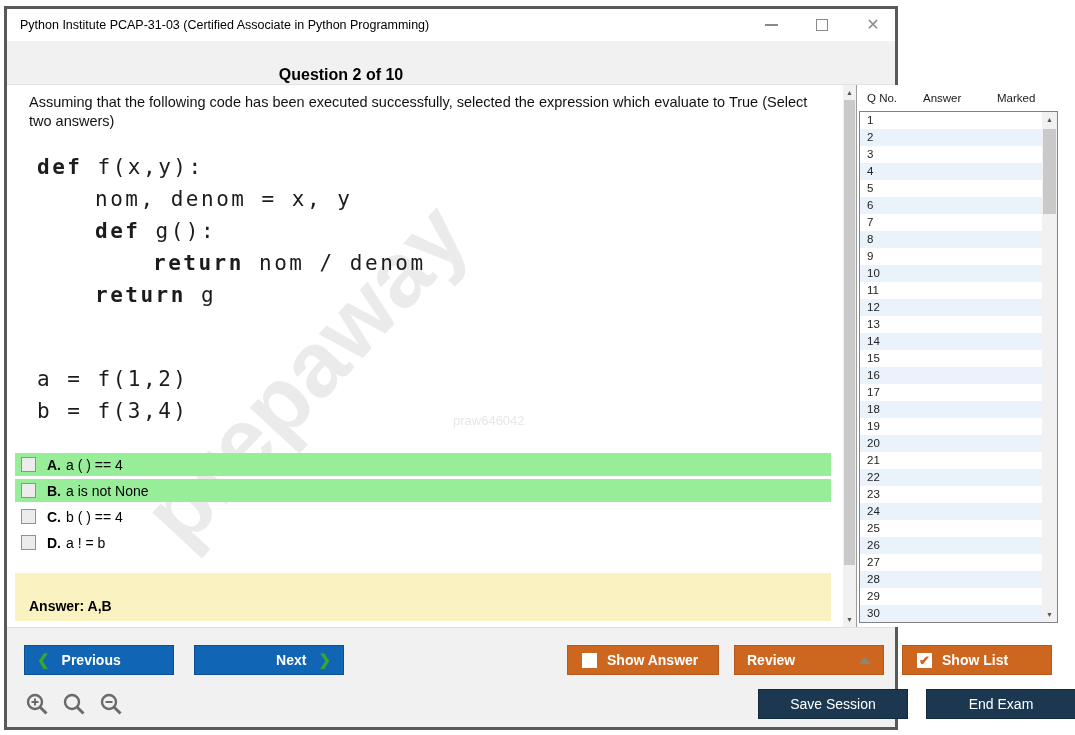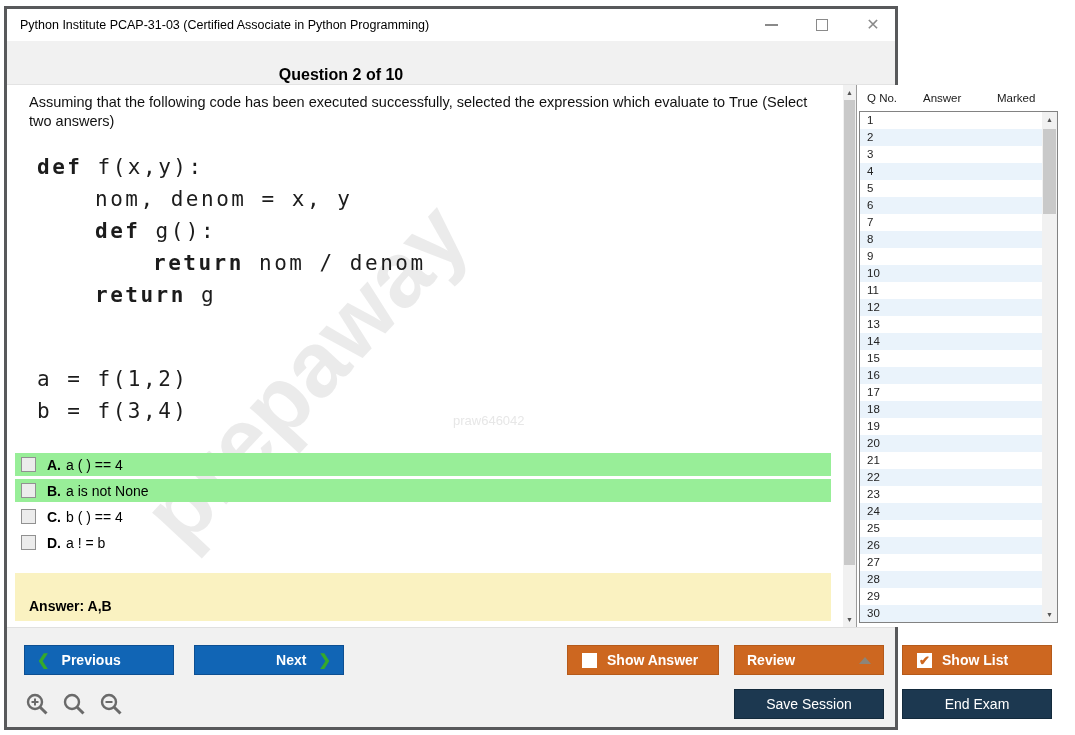--- a/index.html
+++ b/index.html
@@ -77,21 +77,21 @@
     justify-content:center;font-size:7px;color:#555;cursor:pointer;}
   .qlist-scroll .arr.up{top:0;}
   .qlist-scroll .arr.down{bottom:0;}
   .qlist-scroll .thumb{position:absolute;left:1px;top:17px;width:13px;height:85px;background:#c9c9c9;cursor:pointer;}
   
   .toolbar{position:relative;height:100px;background:#f1f1f1;border-top:1px solid #e0e0e0;}
   .tbtn{position:absolute;height:30px;display:flex;align-items:center;font-size:14px;
     font-weight:bold;color:#fff;cursor:pointer;}
   .btn-blue{background:var(--blue);border:1px solid #0d4f92;}
   .btn-orange{background:var(--orange);border:1px solid #b55a1a;}
-  .btn-navy{background:var(--navy);border:1px solid #132a3c;justify-content:center;font-weight:normal;}
+  .btn-navy{background:var(--navy);border:1px solid #132a3c;justify-content:center;font-weight:normal;margin-left:24px;}
   .chev{color:var(--chev);font-weight:bold;font-size:15px;}
   .prev-btn{left:17px;top:17px;width:150px;padding-left:12px;gap:12px;}
   .next-btn{left:187px;top:17px;width:150px;justify-content:flex-end;padding-right:12px;gap:12px;}
   .showans-btn{left:560px;top:17px;width:152px;padding-left:14px;gap:10px;}
   .review-btn{left:727px;top:17px;width:150px;padding-left:12px;}
   .showlist-btn{left:895px;top:17px;width:150px;padding-left:14px;gap:10px;}
   .save-btn{left:727px;top:61px;width:150px;}
   .end-btn{left:895px;top:61px;width:150px;}
   .wcb{width:15px;height:15px;background:#fff;flex:0 0 auto;display:flex;align-items:center;justify-content:center;}
   .wcb .chk{color:var(--orange);font-size:13px;font-weight:bold;line-height:13px;}

